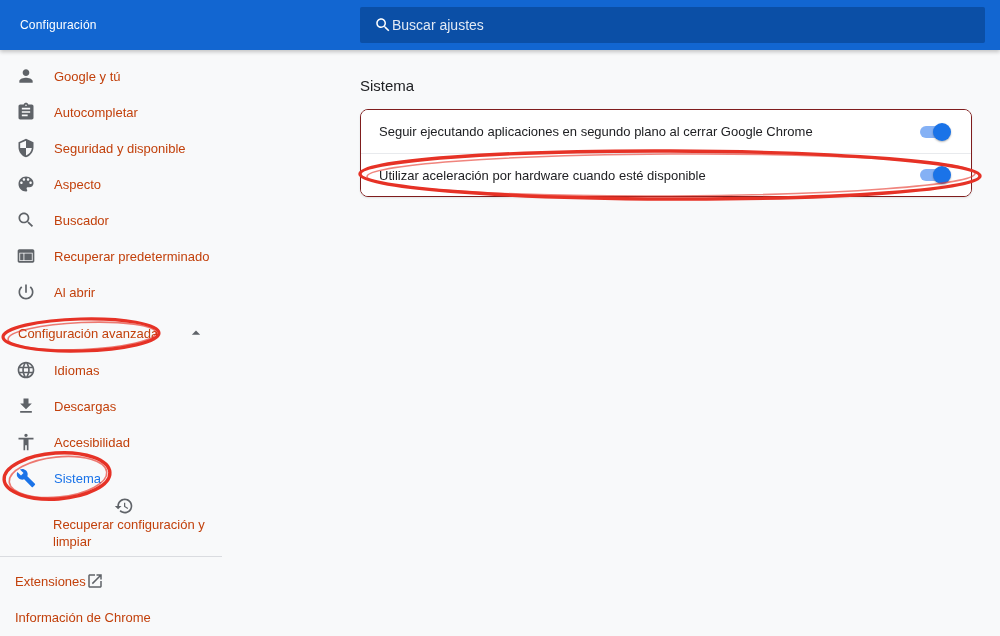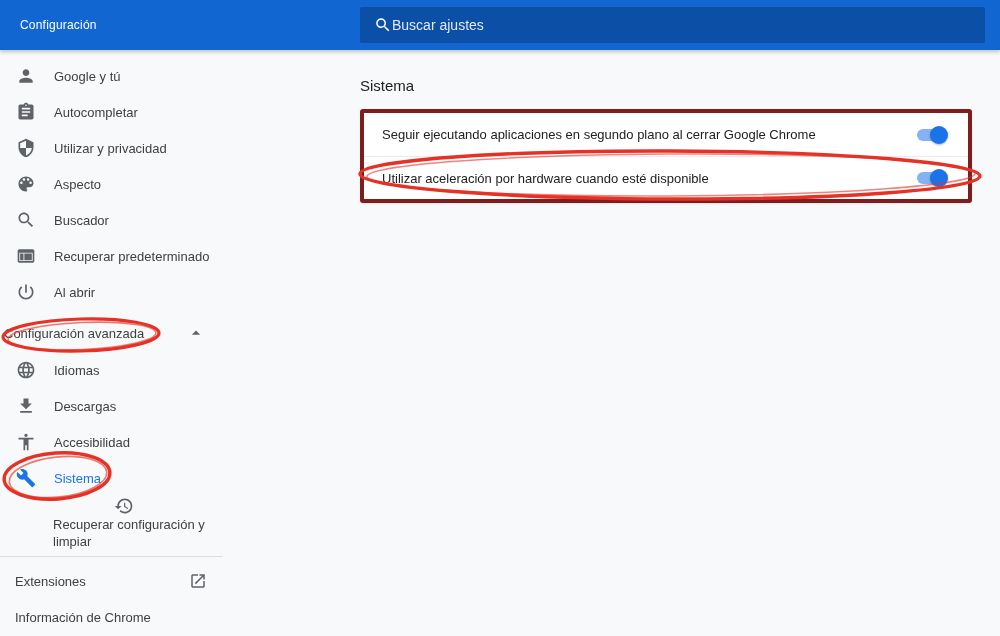--- a/index.html
+++ b/index.html
@@ -38,50 +38,50 @@
   .search-input::placeholder { color: rgba(255,255,255,.88); opacity: 1; }
 
   
   .sidebar { position: absolute; left: 0; top: 50px; width: 340px; padding-top: 8px; }
   .nav-item {
     display: flex; align-items: center; height: 36px; padding-left: 16px;
     cursor: pointer; width: 250px;
   }
   .nav-icon { width: 20px; height: 20px; margin-right: 18px; color: #5f6368; flex: none; }
   .nav-icon svg { width: 20px; height: 20px; fill: currentColor; display: block; }
-  .nav-label { font-size: 13px; font-weight: 500; color: #404040; line-height: 17px; }
+  .nav-label { font-size: 13px; font-weight: 500; color: #c2410c; line-height: 17px; }
   .nav-item.selected .nav-icon { color: #1a73e8; }
   .nav-item.selected .nav-label { color: #1a73e8; }
   .nav-item.multiline { height: 48px; padding-top: 0; flex-direction: column; }
   .nav-item.multiline .nav-label { width: 160px; }
 
   .advanced-row {
     display: flex; align-items: center; justify-content: space-between;
-    height: 38px; margin-top: 4px; padding-left: 4px; width: 206px; cursor: pointer;
+    height: 38px; margin-top: 4px; padding-left: 18px; width: 206px; cursor: pointer;
   }
   .caret { width: 20px; height: 20px; color: #5f6368; flex: none; }
   .caret svg { width: 20px; height: 20px; fill: currentColor; display: block; }
 
   .sidebar-divider {
     border: none; border-top: 1px solid #dadce0;
     width: 222px; margin: 12px 0 6px 0;
   }
   .footer-item {
-    display: flex; align-items: center; justify-content: space-between;
+    display: flex; align-items: center; 
     height: 36px; padding-left: 15px; width: 207px; cursor: pointer;
   }
   .footer-item .ext-icon { width: 18px; height: 18px; color: #5f6368; flex: none; }
   .footer-item .ext-icon svg { width: 18px; height: 18px; fill: currentColor; display: block; }
 
   
   .main { position: absolute; left: 360px; top: 50px; width: 612px; }
   .section-title { margin-top: 27px; font-size: 15px; font-weight: 500; color: #202124; }
   .card {
     margin-top: 15px; background: #ffffff;
-    border: 4px solid #7f1d1d; border-radius: 3px;
+    border: 1px solid #7f1d1d; border-radius: 8px;
     box-shadow: 0 1px 2px rgba(60,64,67,.12);
     overflow: hidden;
   }
   .setting-row {
     display: flex; align-items: center; justify-content: space-between;
     height: 43px; padding: 0 20px 0 18px;
     border-top: 1px solid #e8eaed;
     cursor: pointer; background: #fff;
   }
   .setting-row:first-child { border-top: none; }
@@ -139,21 +139,21 @@
     </span>
     <span class="nav-label">Autocompletar</span>
   </div>
 
   <div class="nav-item">
     <span class="nav-icon">
       <svg viewBox="0 0 24 24">
           <path d="M12 1L3 5v6c0 5.55 3.84 10.74 9 12 5.16-1.26 9-6.45 9-12V5l-9-4zm0 10.99h7c-.53 4.12-3.28 7.79-7 8.94V12H5V6.3l7-3.11v8.8z"></path>
         </svg>
     </span>
-    <span class="nav-label">Utilizar y privacidad</span>
+    <span class="nav-label">Seguridad y disponible</span>
   </div>
 
   <div class="nav-item">
     <span class="nav-icon">
       <svg viewBox="0 0 24 24">
           <path d="M12 3c-4.97 0-9 4.03-9 9s4.03 9 9 9c.83 0 1.5-.67 1.5-1.5 0-.39-.15-.74-.39-1.01-.23-.26-.38-.61-.38-.99 0-.83.67-1.5 1.5-1.5H16c2.76 0 5-2.24 5-5 0-4.42-4.03-8-9-8zm-5.5 9c-.83 0-1.5-.67-1.5-1.5S5.67 9 6.5 9 8 9.67 8 10.5 7.33 12 6.5 12zm3-4C8.67 8 8 7.33 8 6.5S8.67 5 9.5 5s1.5.67 1.5 1.5S10.33 8 9.5 8zm5 0c-.83 0-1.5-.67-1.5-1.5S13.67 5 14.5 5s1.5.67 1.5 1.5S15.33 8 14.5 8zm3 4c-.83 0-1.5-.67-1.5-1.5S16.67 9 17.5 9s1.5.67 1.5 1.5-.67 1.5-1.5 1.5z"></path>
         </svg>
     </span>
     <span class="nav-label">Aspecto</span>
   </div>

